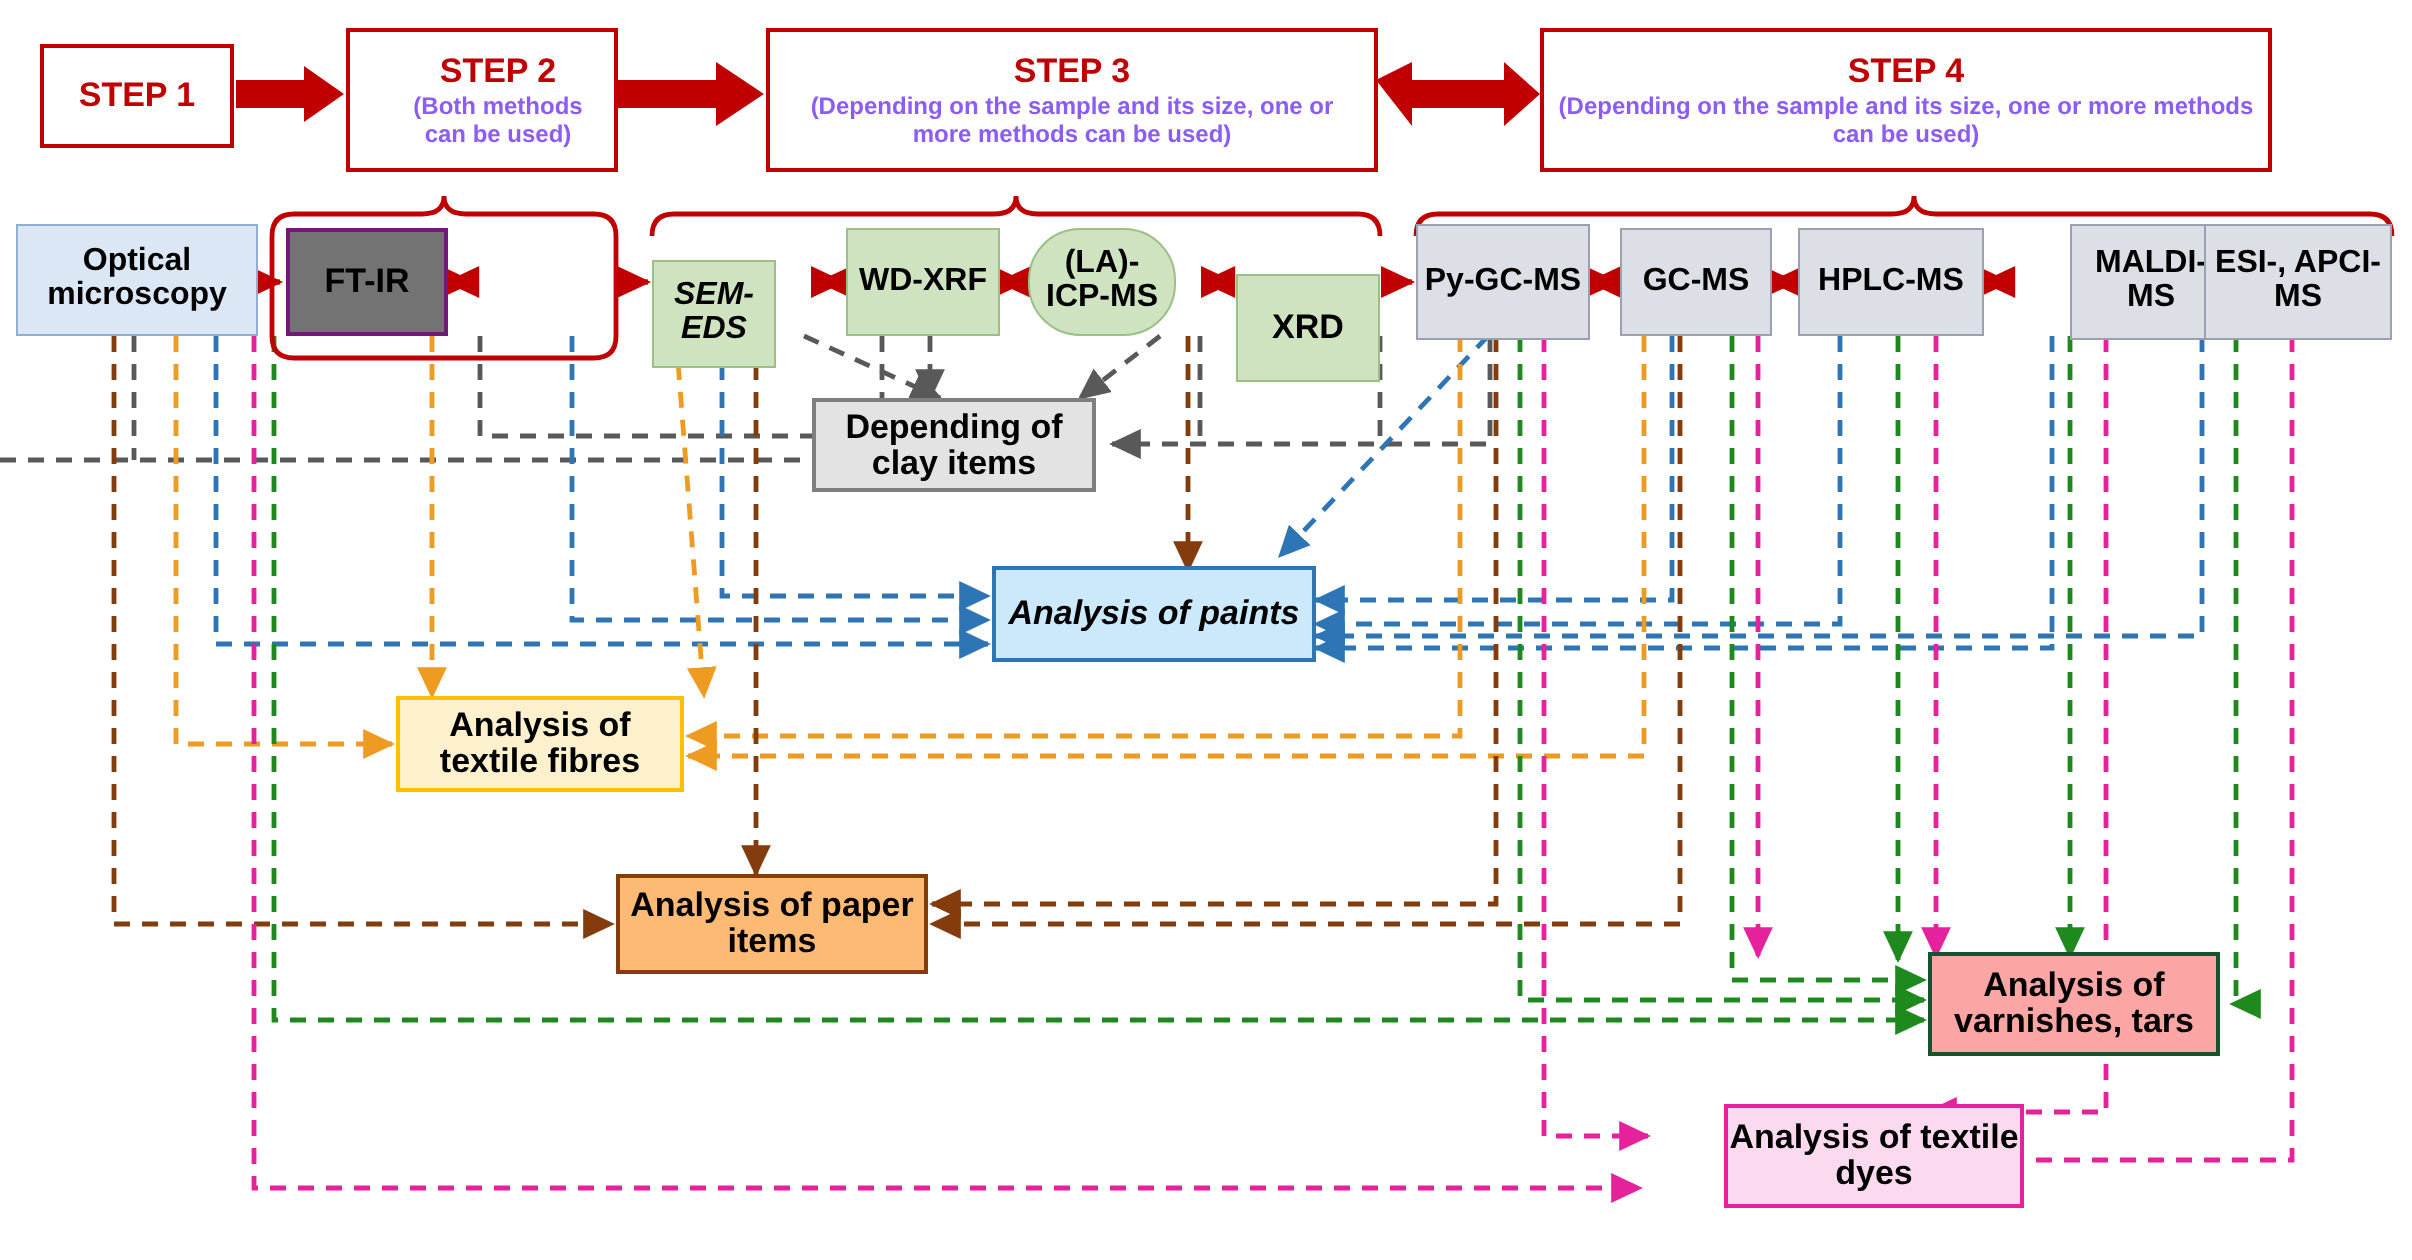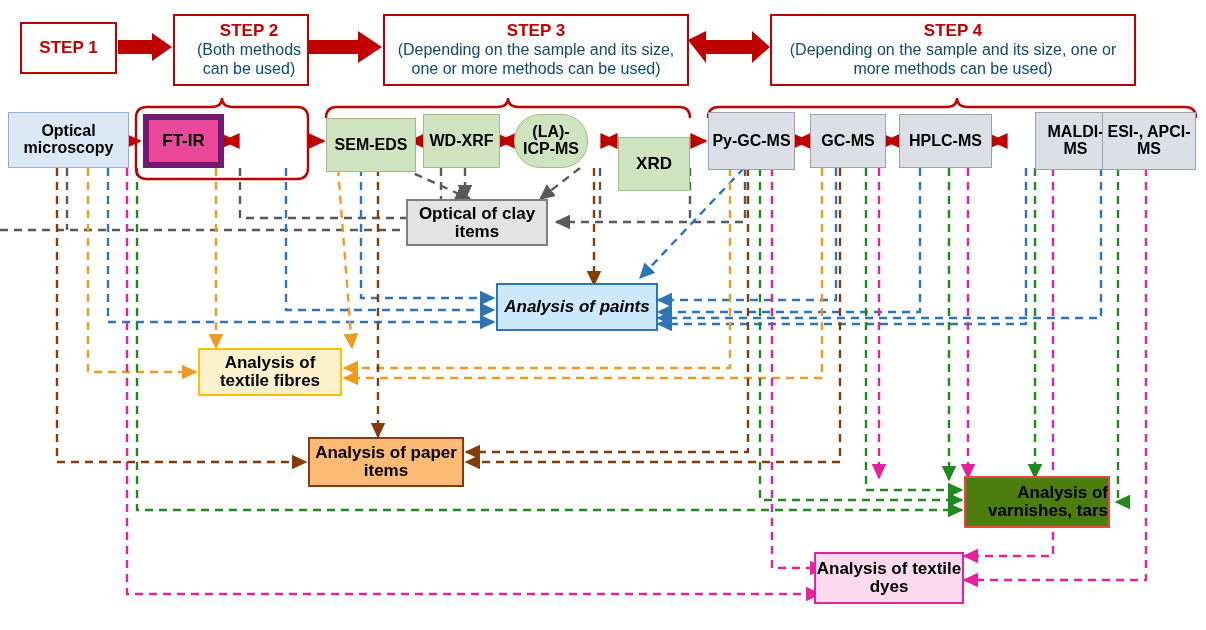--- a/index.html
+++ b/index.html
@@ -8,36 +8,36 @@
   svg#wires{position:absolute;left:0;top:0;width:1206px;height:630px;pointer-events:none;}
 
   .node{position:absolute;box-sizing:border-box;display:flex;align-items:center;justify-content:center;
         text-align:center;font-weight:bold;color:#000;line-height:1.05;z-index:5;}
 
   
   .stepbox{position:absolute;box-sizing:border-box;border:2px solid #c00000;background:#fff;
            display:flex;flex-direction:column;align-items:center;justify-content:center;
            text-align:center;z-index:6;padding:2px 4px;}
   .stepbox .t{color:#c00000;font-weight:bold;font-size:17px;line-height:1.15;}
-  .stepbox .s{color:#0c4a6e;font-size:16px;font-weight:normal;line-height:1.18;}
+  .stepbox .s{color:#8b5cf6;font-size:12px;font-weight:bold;line-height:1.18;}
   .stepbox.onlytitle{justify-content:center;}
 
   
   .m-blue{background:#dce7f5;border:1px solid #8fb0d3;}
-  .m-peach{background:#ec4899;border:6px solid #701a75;}
+  .m-peach{background:#737373;border:2px solid #701a75;}
   .m-green{background:#cfe3c0;border:1px solid #9bbf86;}
   .m-gray{background:#dcdfe5;border:1px solid #9aa0ad;}
 
   
   .a-clay{background:#e3e3e3;border:2px solid #7f7f7f;}
   .a-paint{background:#cbe9fb;border:2px solid #2e75b6;font-style:italic;}
   .a-fibre{background:#fdf0cd;border:2px solid #ffc000;}
   .a-paper{background:#fdba74;border:2px solid #843c0c;}
-  .a-varn{background:#4d7c0f;border:2px solid #ef4444;text-align:right;}
-  .a-dye{background:#fbd9ee;border:2px solid #e5219c;}
+  .a-varn{background:#fca5a5;border:2px solid #14532d;}
+  .a-dye{background:#fbd9ee;border:2px solid #e5219c;margin-left:48px;}
 
   .fs16{font-size:16px;}
   .fs17{font-size:17px;}
 </style>
 </head>
 <body>
 
 <div id="canvas">
 
   <svg id="wires" viewBox="0 0 1206 630">
@@ -185,21 +185,21 @@
 
   <div class="node m-blue fs16" style="left:8px;top:112px;width:121px;height:56px;">
     <span>Optical microscopy</span>
     </div>
 
   <div class="node m-peach fs17" style="left:143px;top:114px;width:81px;height:54px;">
     <span>FT-IR</span>
     </div>
 
 
-  <div class="node m-green fs16" style="left:326px;top:118px;width:90px;height:54px;">
+  <div class="node m-green fs16" style="left:326px;top:130px;width:62px;height:54px;font-style:italic;">
     <span>SEM-EDS</span>
     </div>
 
   <div class="node m-green fs16" style="left:423px;top:114px;width:77px;height:54px;">
     <span>WD-XRF</span>
     </div>
 
   <div class="node m-green fs16" style="left:514px;top:114px;width:74px;height:54px;padding:0 2px;border-radius:26px;">
     <span>(LA)-ICP-MS</span>
     </div>
@@ -222,21 +222,21 @@
 
   <div class="node m-gray fs16" style="left:1006px;top:112px;width:81px;height:58px;margin-left:29px;">
     <span>MALDI-MS</span>
     </div>
 
   <div class="node m-gray fs16" style="left:1102px;top:112px;width:94px;height:58px;text-align:center;">
     <span>ESI-, APCI-MS</span>
     </div>
 
   <div class="node a-clay fs17" style="left:406px;top:199px;width:142px;height:47px;">
-    <span>Optical of clay items</span>
+    <span>Depending of clay items</span>
     </div>
 
   <div class="node a-paint fs17" style="left:496px;top:283px;width:162px;height:48px;">
     <span>Analysis of paints</span>
     </div>
 
   <div class="node a-fibre fs17" style="left:198px;top:348px;width:144px;height:48px;">
     <span>Analysis of textile fibres</span>
     </div>
 

